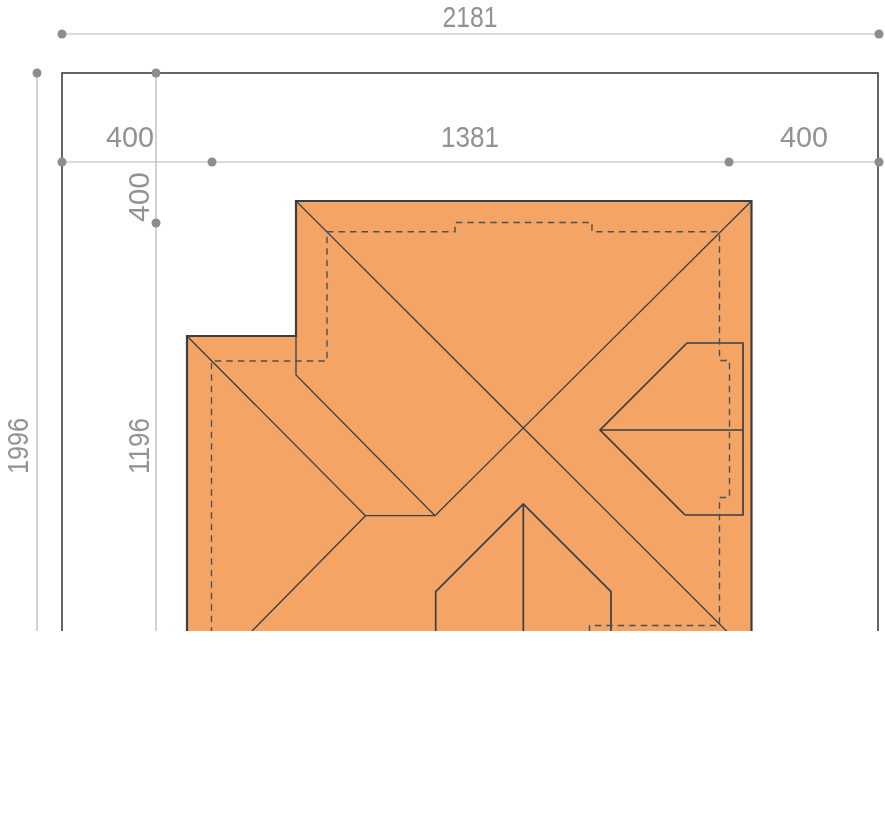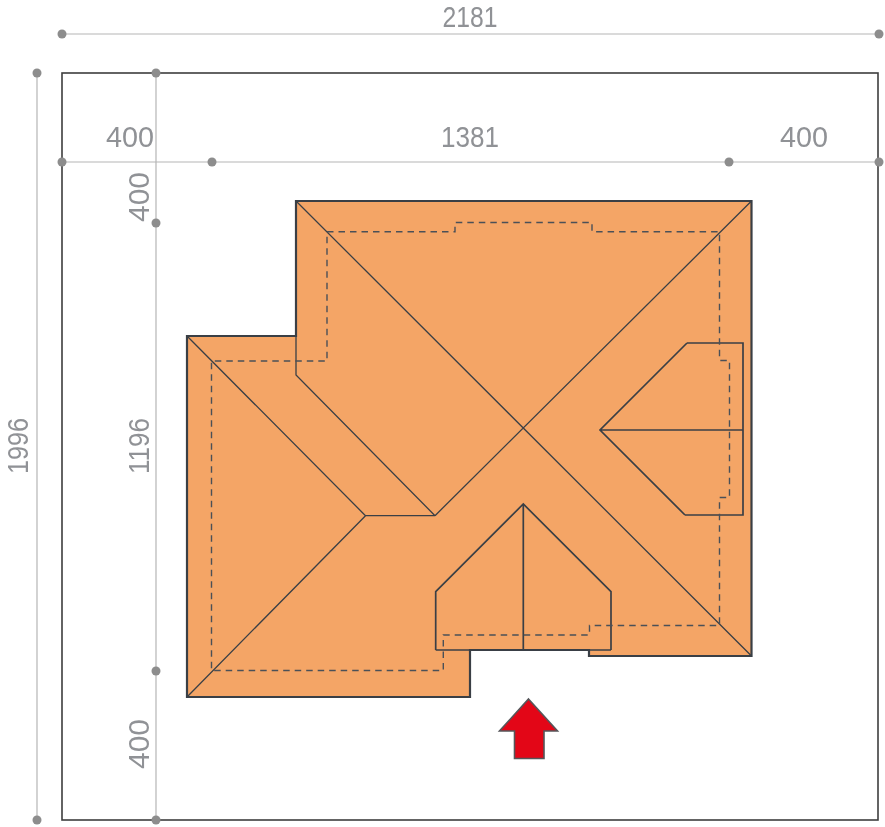--- a/index.html
+++ b/index.html
@@ -4,21 +4,21 @@
 <style>
   html, body {
     margin: 0;
     padding: 0;
     background: #ffffff;
     font-family: "Liberation Sans", sans-serif;
   }
   .canvas {
     position: relative;
     width: 885px;
-    height: 827px;
+    height: 631px;
     background: var(--background, #fff);
     overflow: hidden;
     text-align: center;
   }
   svg { display: block; }
 
   .plot-rect {
     fill: #ffffff;
     stroke: var(--plot_border, #3e3e3e);
     stroke-width: 1.6;

